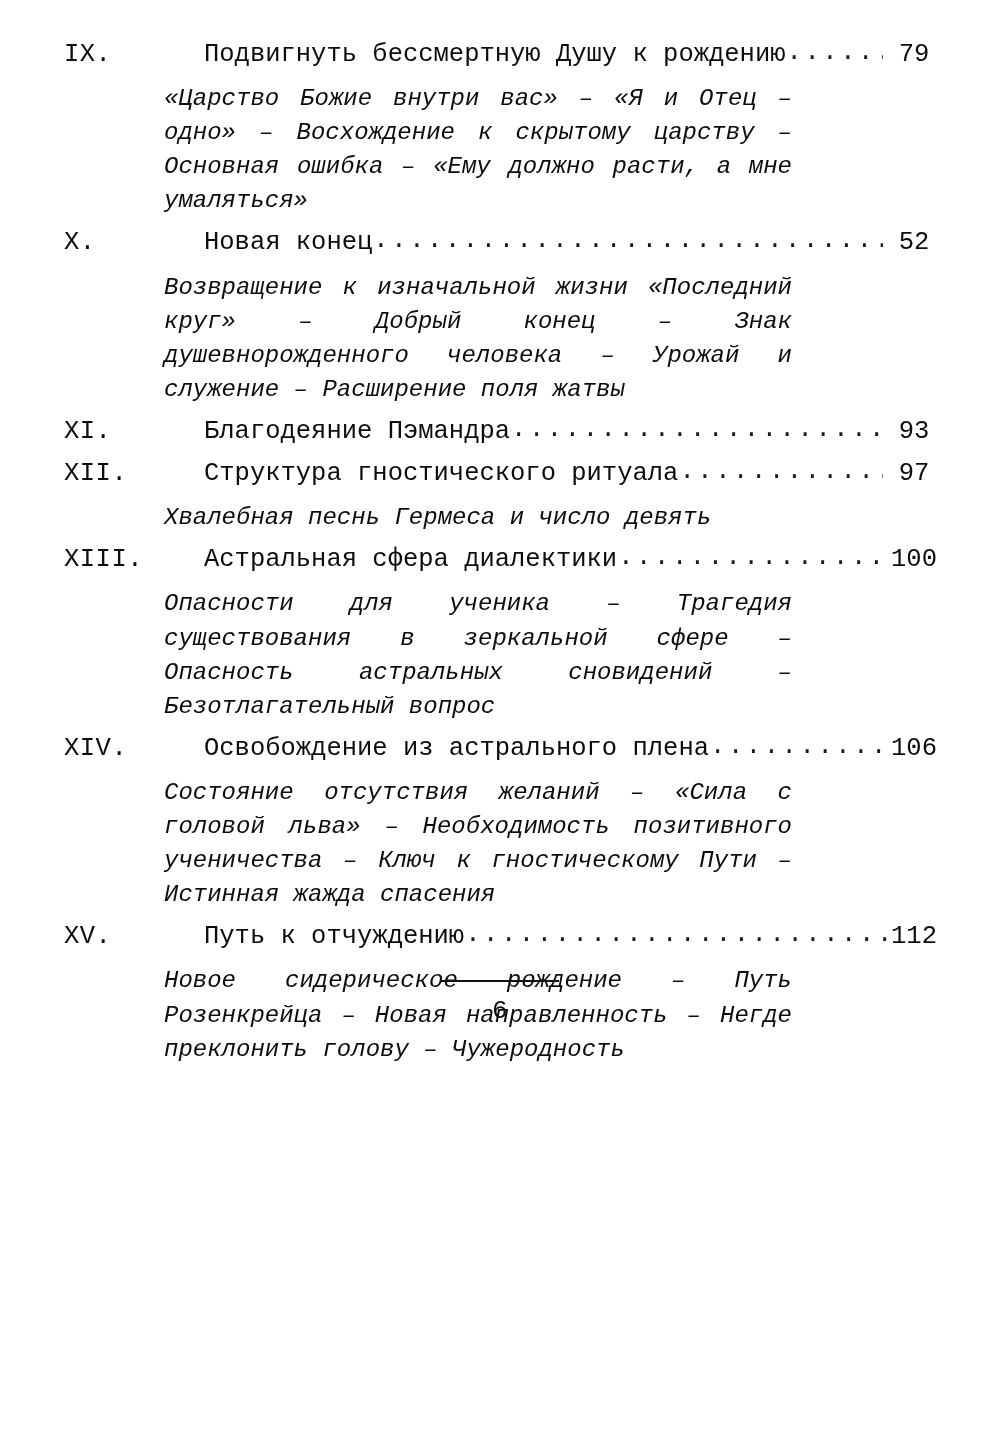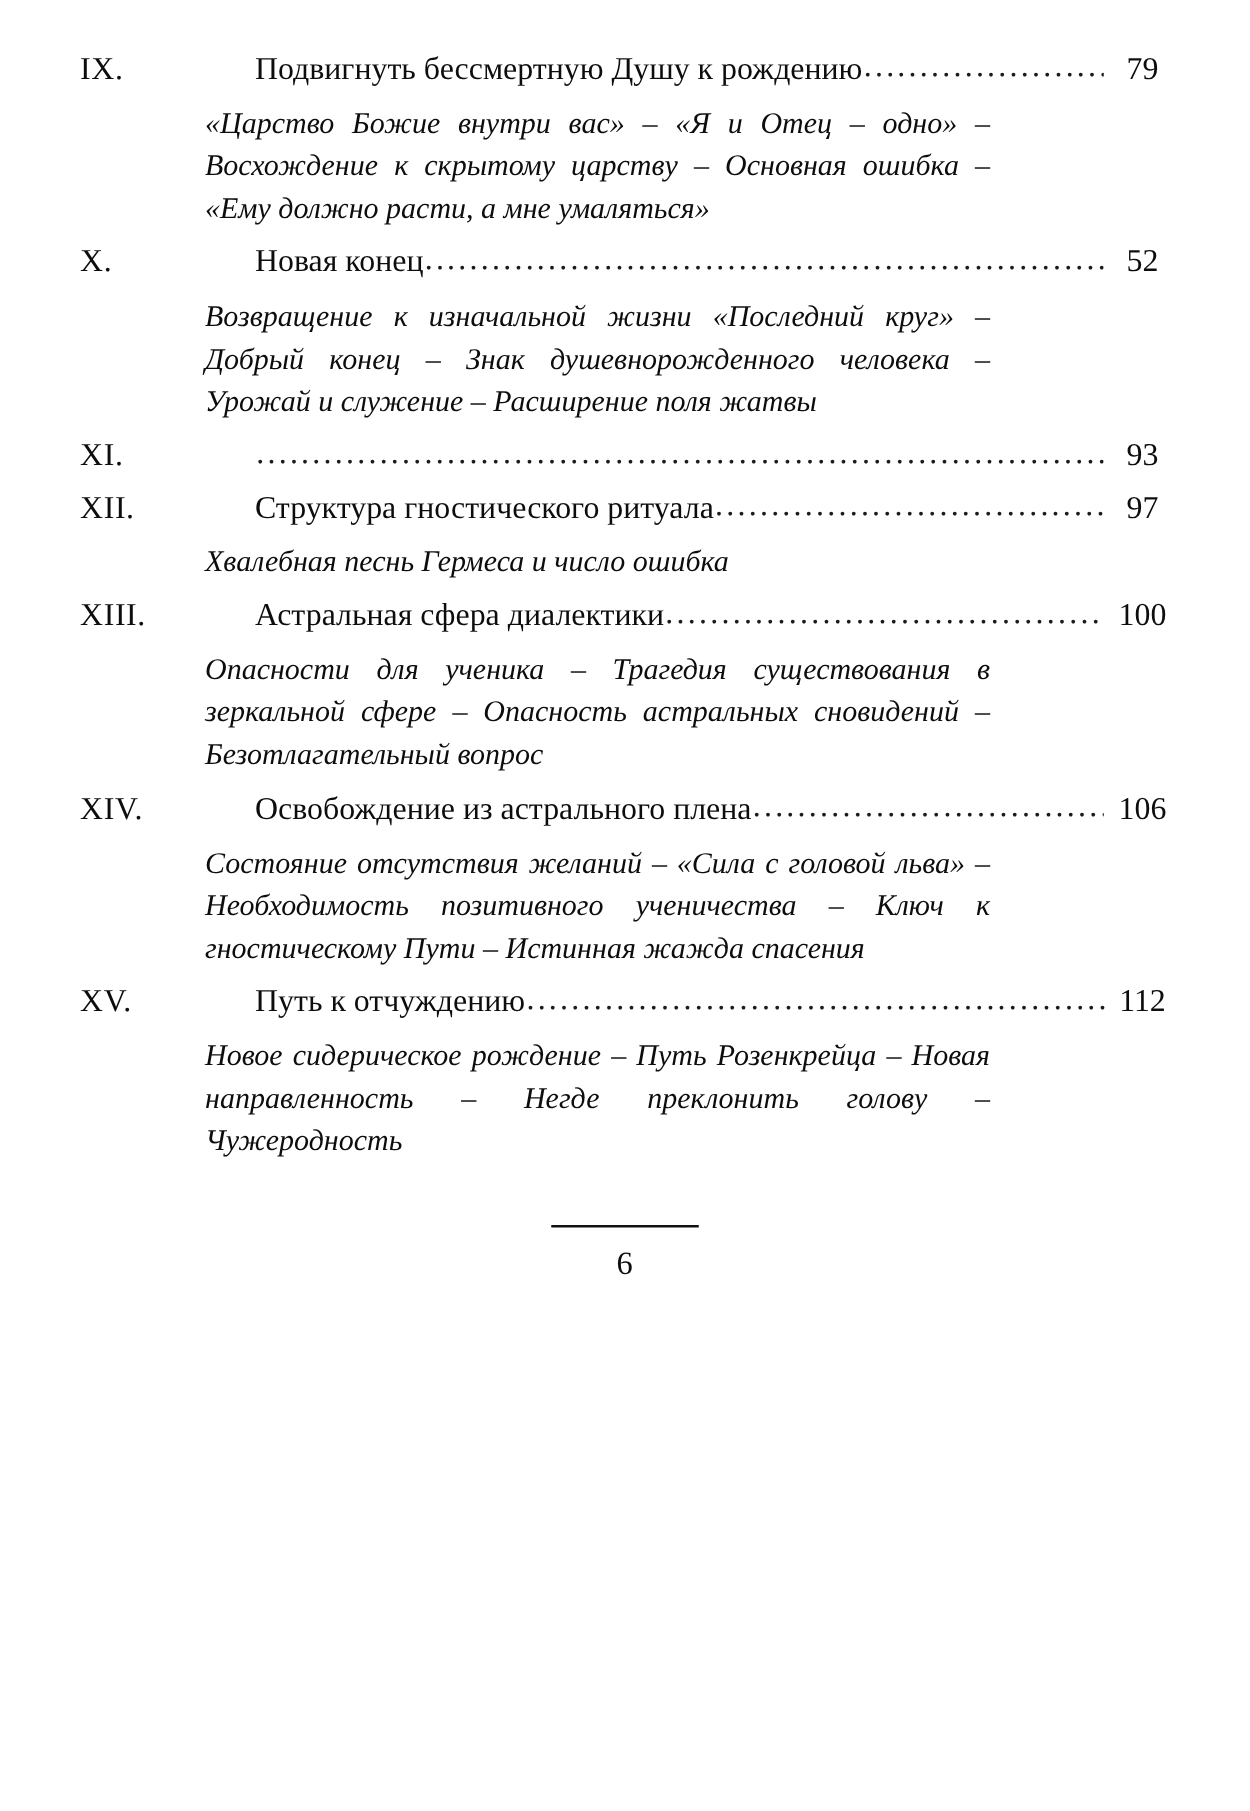--- a/index.html
+++ b/index.html
@@ -5,21 +5,21 @@
   html, body {
     margin: 0;
     padding: 0;
     background: #ffffff;
   }
   .page {
     position: relative;
     width: 1000px;
     height: 1068px;
     background: #ffffff;
-    font-family: Liberation Serif, serif;
+    font-family: Liberation Mono, monospace;
     color: #0d0d0d;
     box-sizing: border-box;
     overflow: hidden;
   }
   .toc {
     position: absolute;
     left: 60px;
     top: 30px;
     width: 880px;
   }
@@ -124,36 +124,37 @@
           <span class="pagenum">52</span>
         </span>
       </div>
       <div class="sub">Возвращение к изначальной жизни «Последний круг» – Добрый конец – Знак душевнорожденного человека – Урожай и служение – Расширение поля жатвы</div>
     </div>
 
     <div class="entry">
       <div class="entry-main">
         <span class="numeral">XI.</span>
         <span class="title-wrap">
+          <span class="title-text">Благодеяние Пэмандра</span>
           <span class="leader">.......................................................................................................</span>
           <span class="pagenum">93</span>
         </span>
       </div>
     </div>
 
     <div class="entry">
       <div class="entry-main">
         <span class="numeral">XII.</span>
         <span class="title-wrap">
           <span class="title-text">Структура гностического ритуала</span>
           <span class="leader">.......................................................................................................</span>
           <span class="pagenum">97</span>
         </span>
       </div>
-      <div class="sub">Хвалебная песнь Гермеса и число ошибка</div>
+      <div class="sub">Хвалебная песнь Гермеса и число девять</div>
     </div>
 
     <div class="entry">
       <div class="entry-main">
         <span class="numeral">XIII.</span>
         <span class="title-wrap">
           <span class="title-text">Астральная сфера диалектики</span>
           <span class="leader">.......................................................................................................</span>
           <span class="pagenum">100</span>
         </span>

